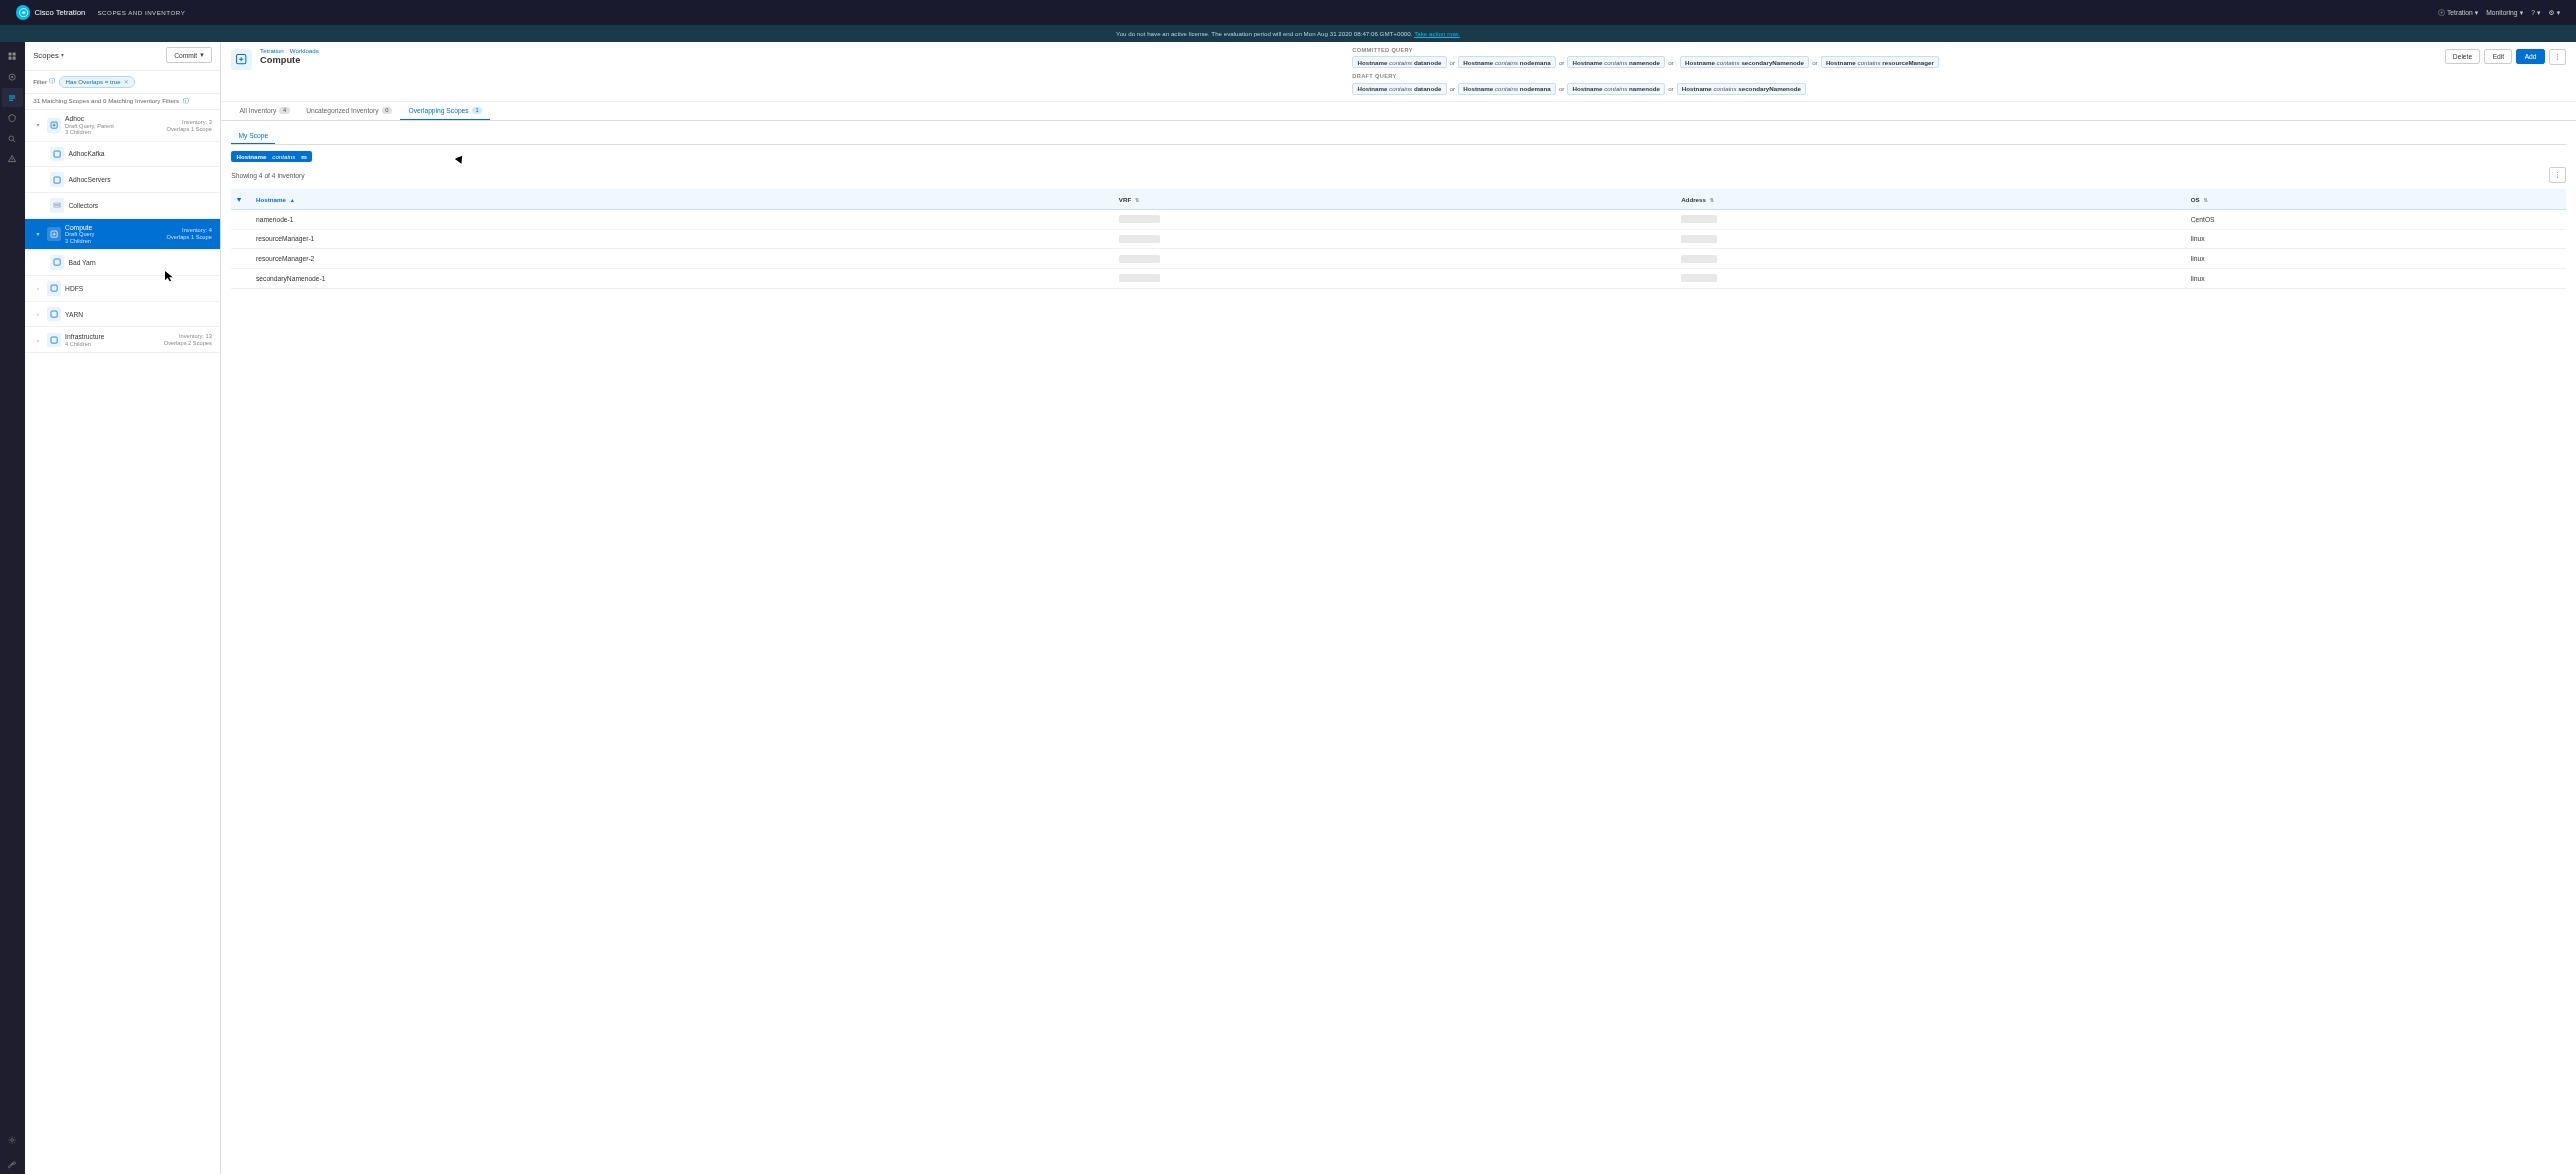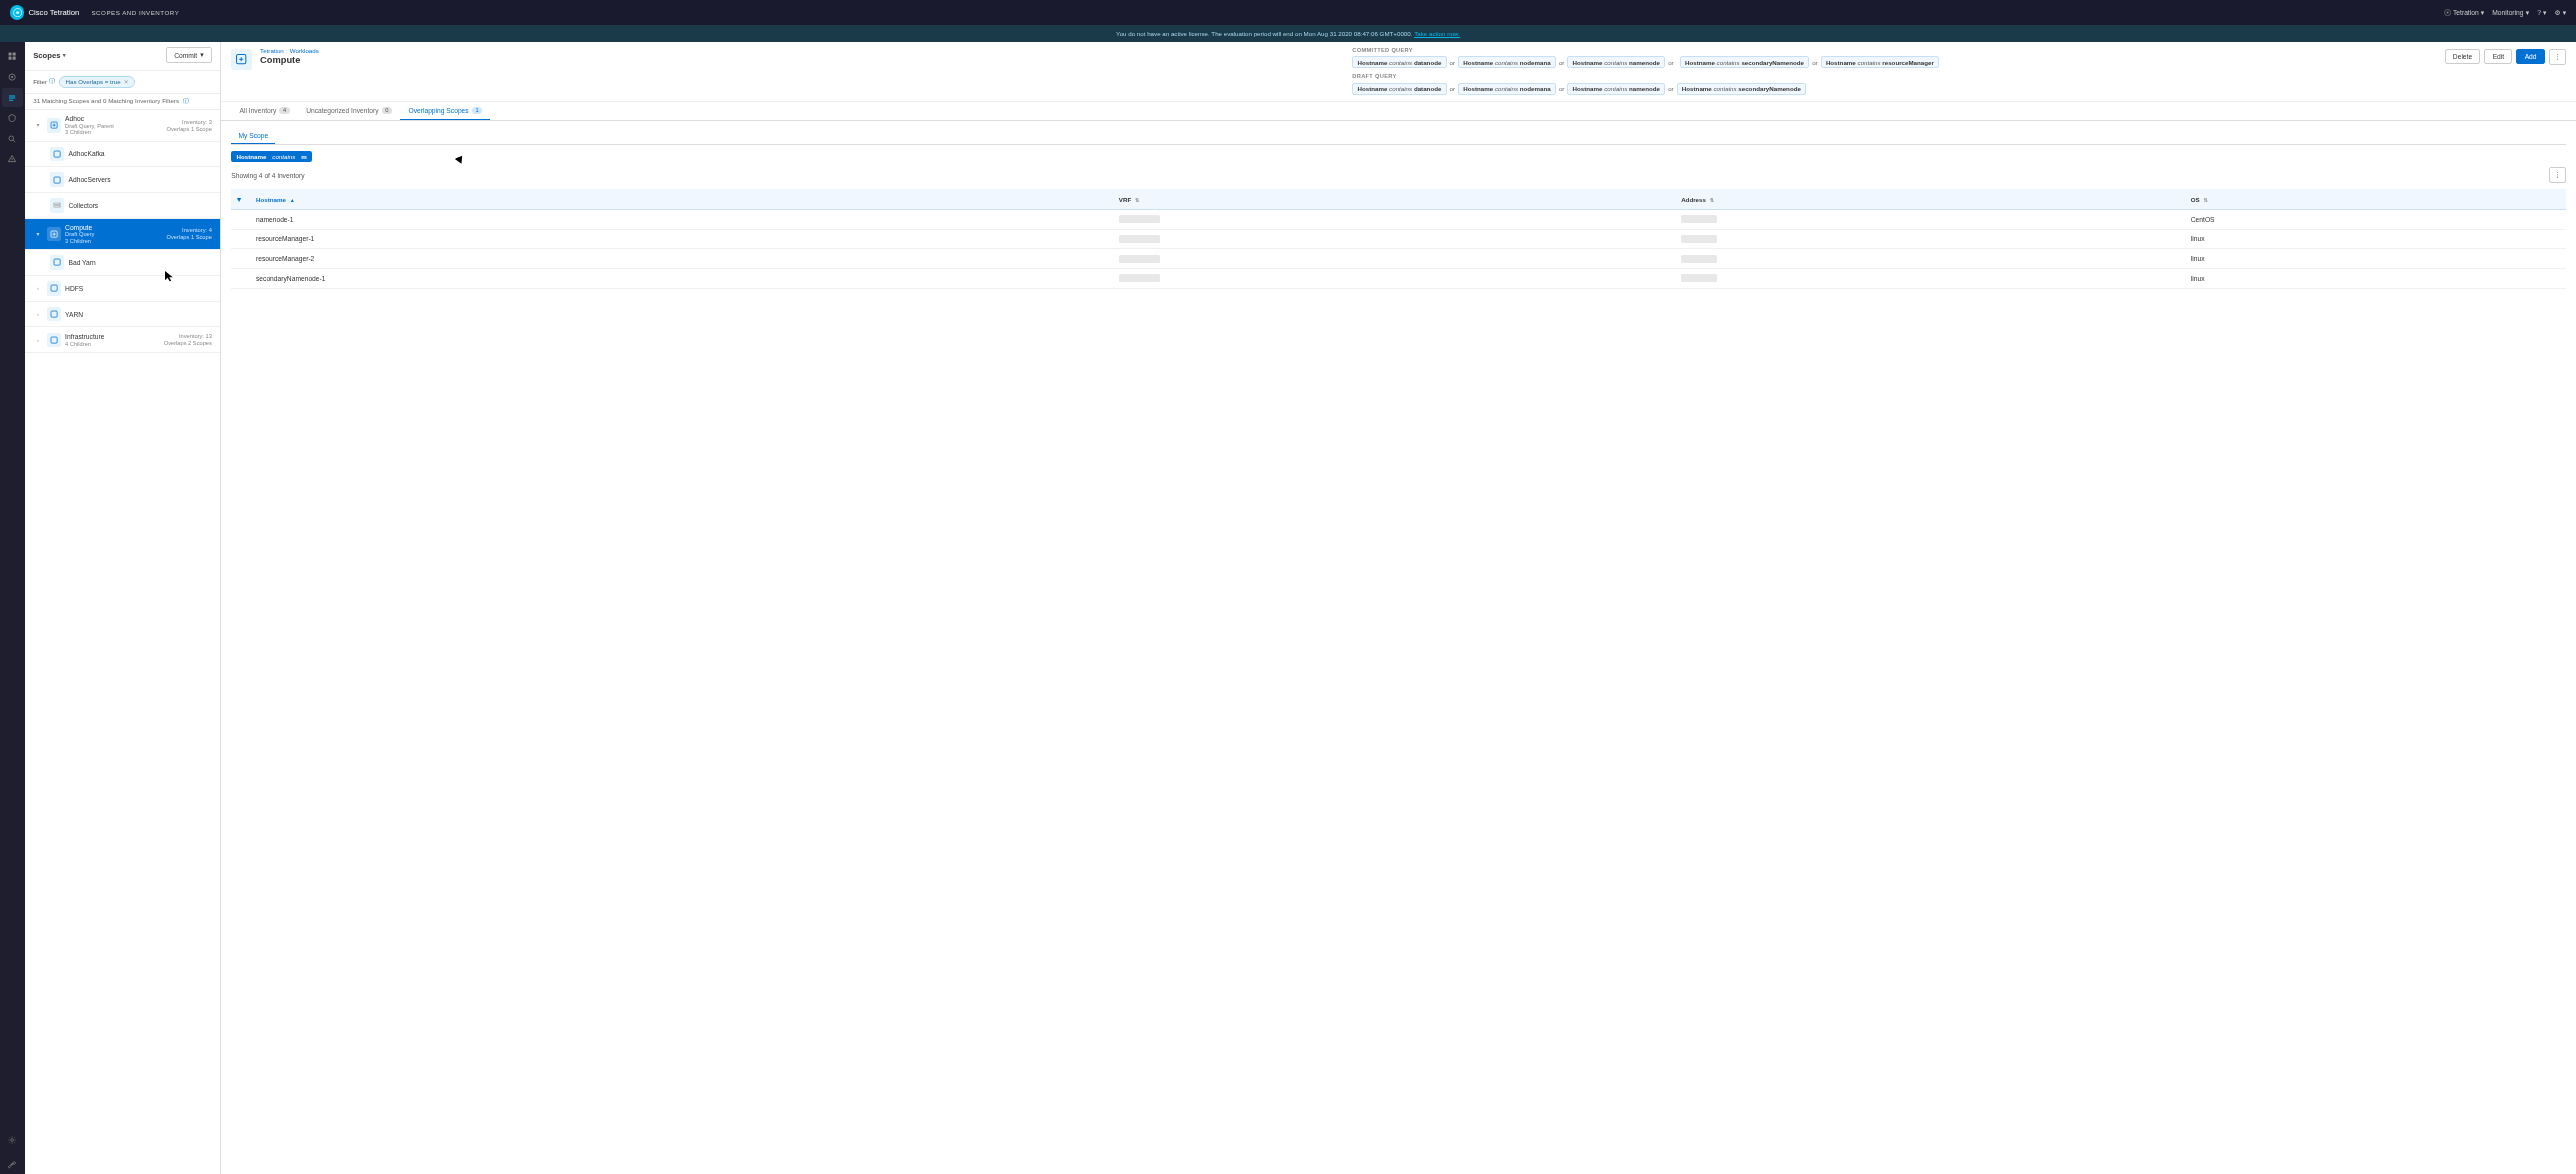--- a/index.html
+++ b/index.html
@@ -4,21 +4,21 @@
   <style>
     * { box-sizing: border-box; margin: 0; padding: 0; }
     body { font-family: 'Helvetica Neue', Arial, sans-serif; font-size: 6.7px; background: #f5f5f5; color: #333; overflow: hidden; }
 
     
     .top-nav {
       height: 25px;
       background: #1a1a2e;
       display: flex;
       align-items: center;
-      padding: 0 10px;
+      padding: 0 16px;
       gap: 8.2px;
       position: fixed;
       top: 0; left: 0; right: 0;
       z-index: 100;
     }
     .top-nav .logo {
       display: flex;
       align-items: center;
       gap: 4.1px;
       color: #fff;
@@ -105,21 +105,21 @@
     }
     .scopes-header {
       padding: 6.2px 8.2px;
       display: flex;
       align-items: center;
       justify-content: space-between;
       border-bottom: 0.5px solid #eee;
     }
     .scopes-title {
       font-size: 7.7px;
-      font-weight: 700;
+      font-weight: 400;
       color: #333;
       display: flex; align-items: center; gap: 2.1px;
       cursor: pointer;
     }
     .commit-btn {
       background: #fff;
       border: 0.5px solid #ccc;
       border-radius: 2.1px;
       padding: 3.1px 7.2px;
       font-size: 6.7px;

